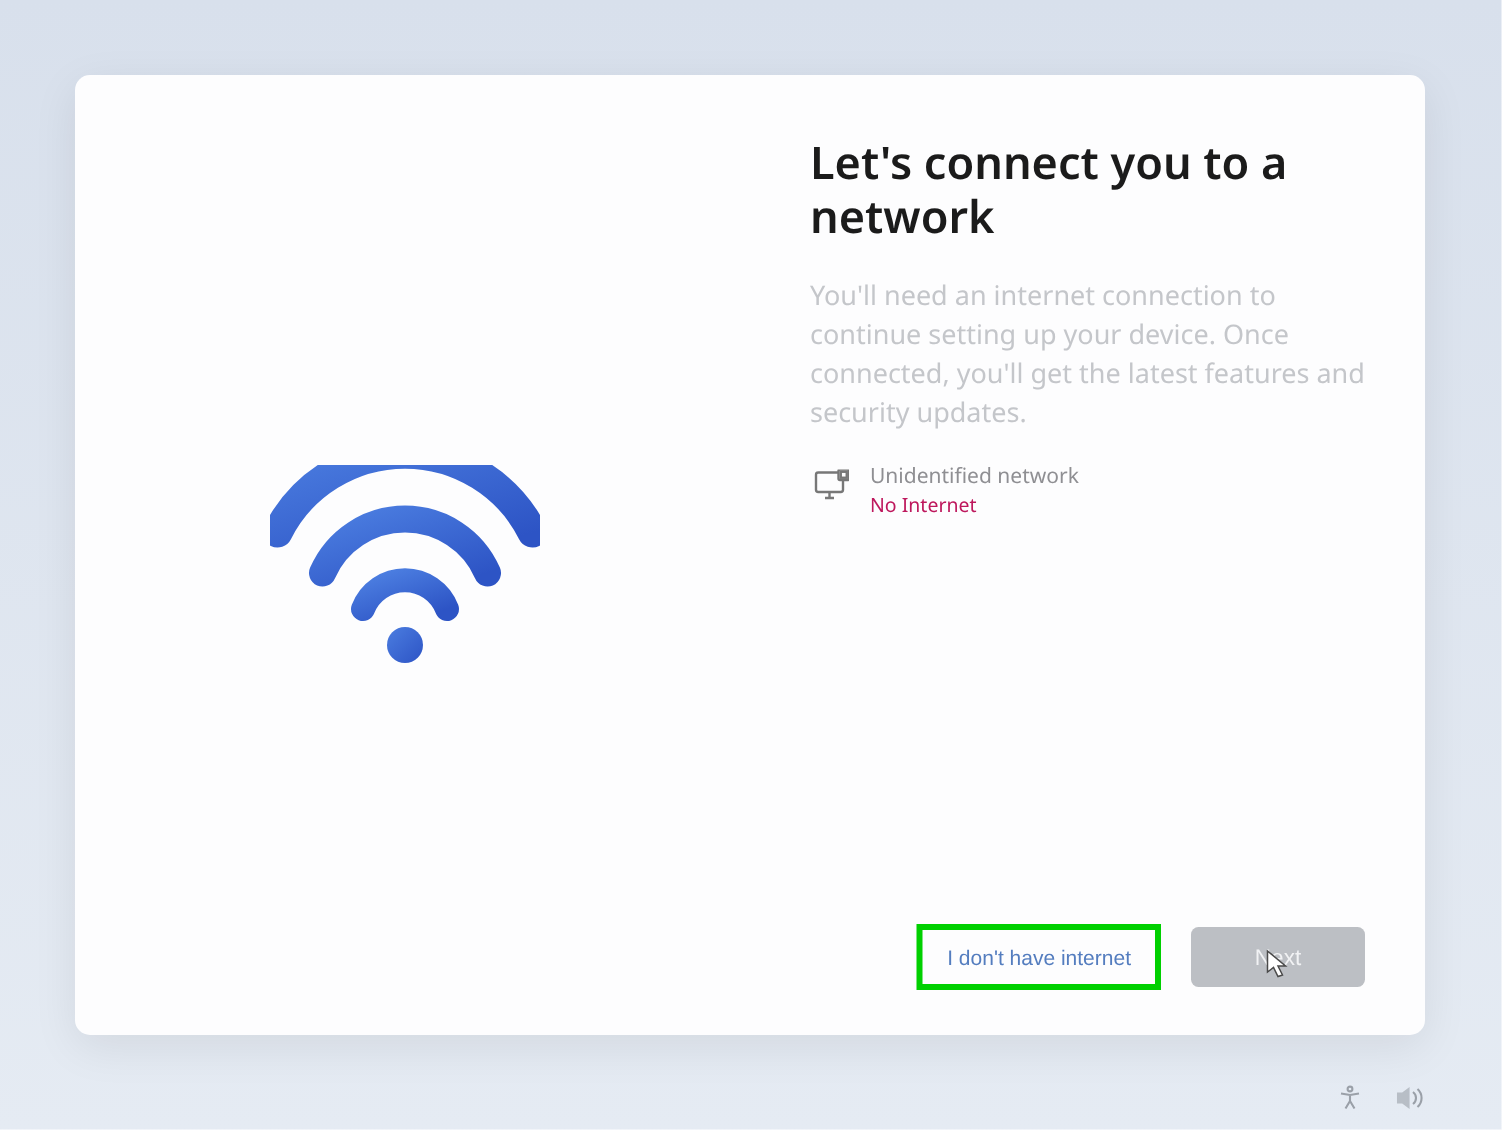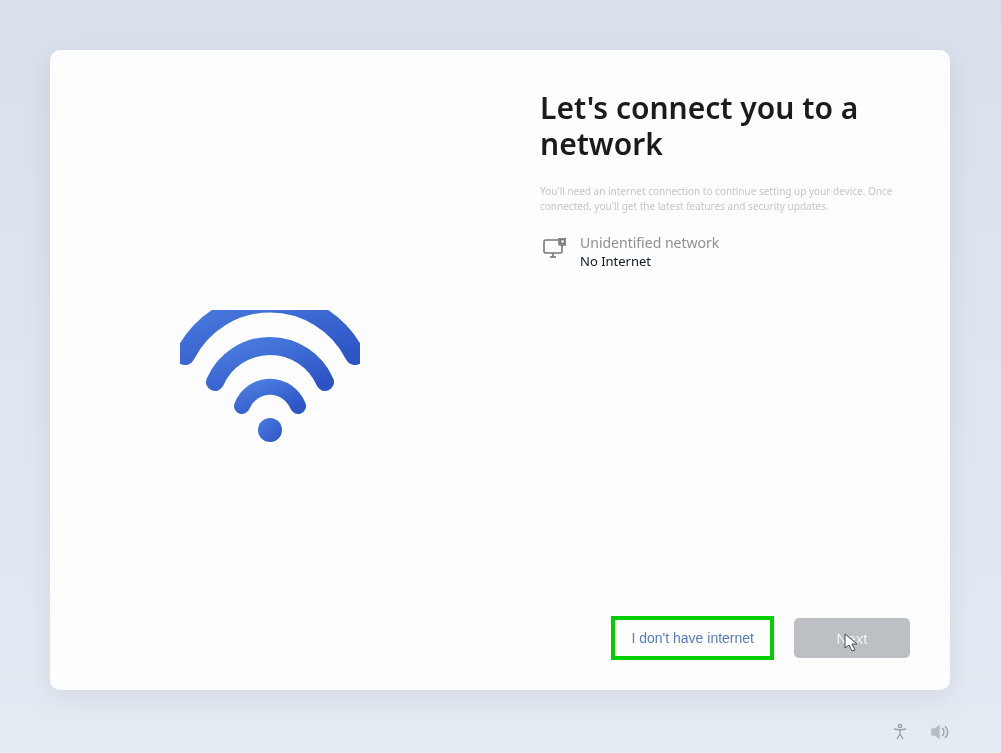--- a/index.html
+++ b/index.html
@@ -37,21 +37,21 @@
       padding: 40px 20px 0 40px;
     }
     .title {
       font-size: 30px;
       font-weight: 600;
       color: #1b1b1b;
       line-height: 1.2;
       margin-bottom: 22px;
     }
     .subtitle {
-      font-size: 10px;
+      font-size: 18px;
       color: #c4c6ca;
       line-height: 1.45;
       max-width: 380px;
     }
     .network-row {
       display: flex;
       align-items: center;
       gap: 14px;
       margin-top: 16px;
       padding: 4px 2px;
@@ -61,21 +61,21 @@
       color: #4b4b4b;
       flex: 0 0 auto;
       opacity: 0.75;
     }
     .net-text .net-name {
       font-size: 14px;
       color: #8f8f93;
     }
     .net-text .net-status {
       font-size: 13px;
-      color: #0f172a;
+      color: #be185d;
     }
     .footer {
       position: absolute;
       right: 40px;
       bottom: 30px;
       display: flex;
       gap: 20px;
       align-items: center;
     }
     .no-internet-link {

